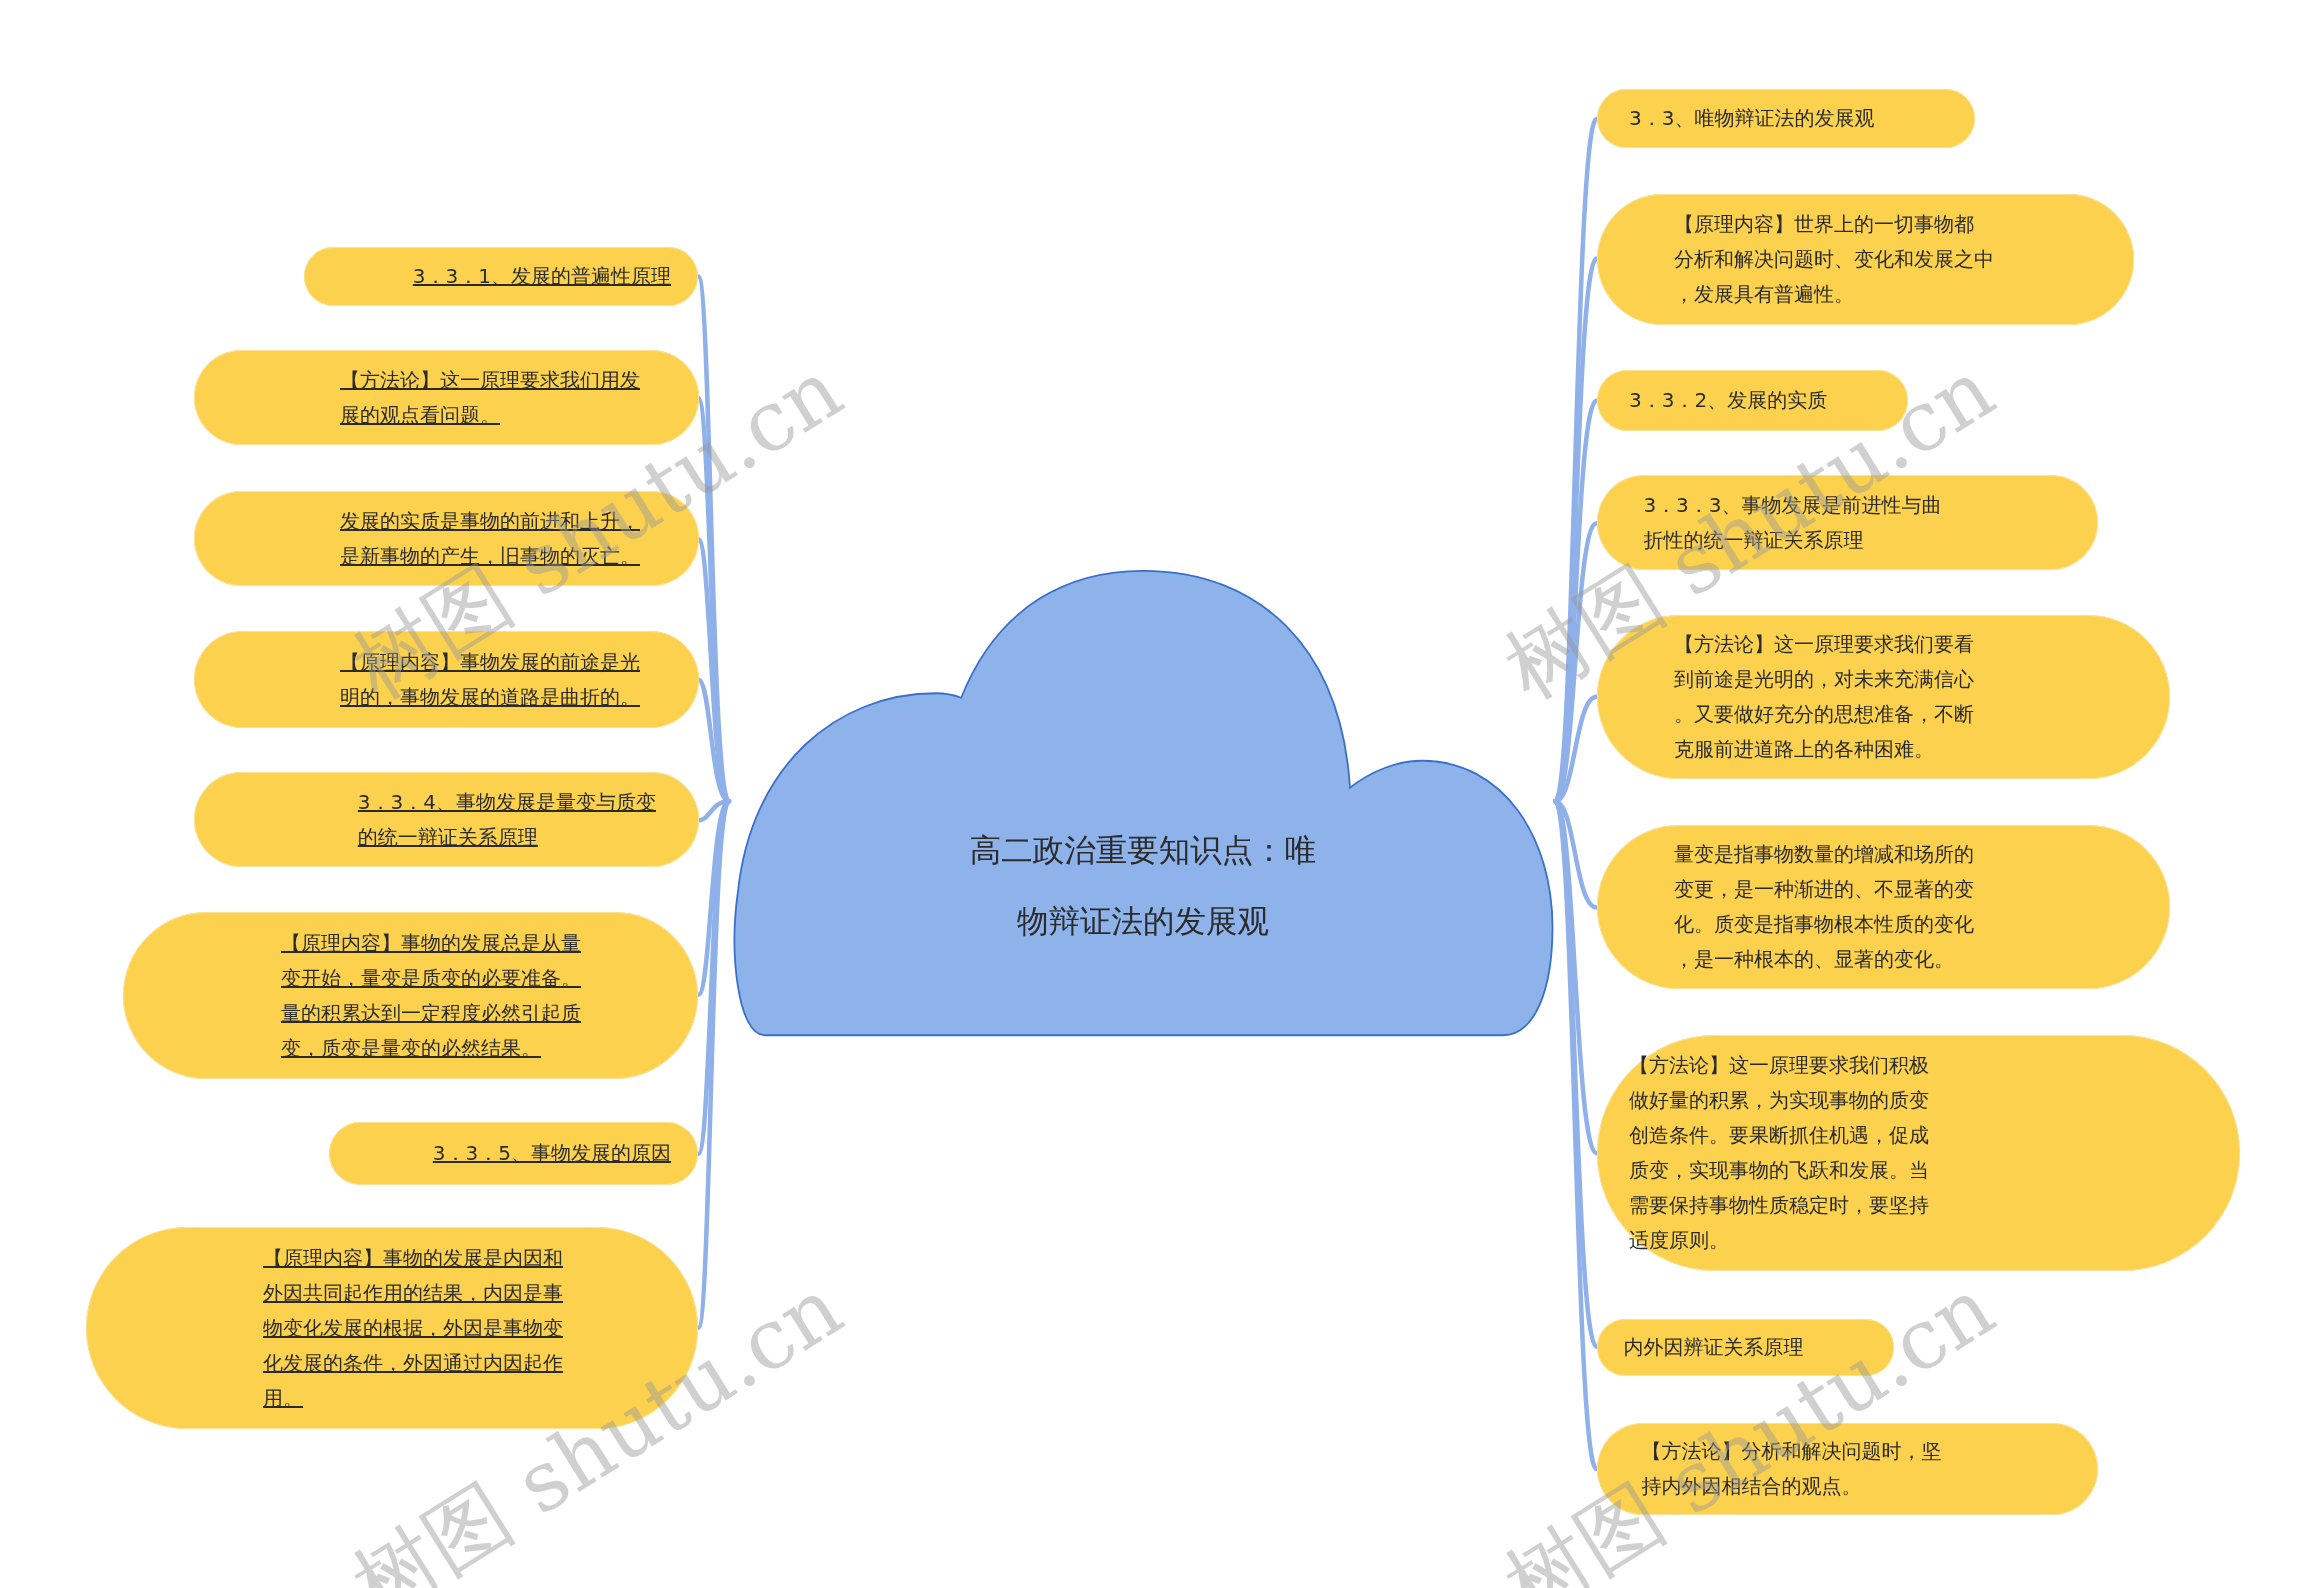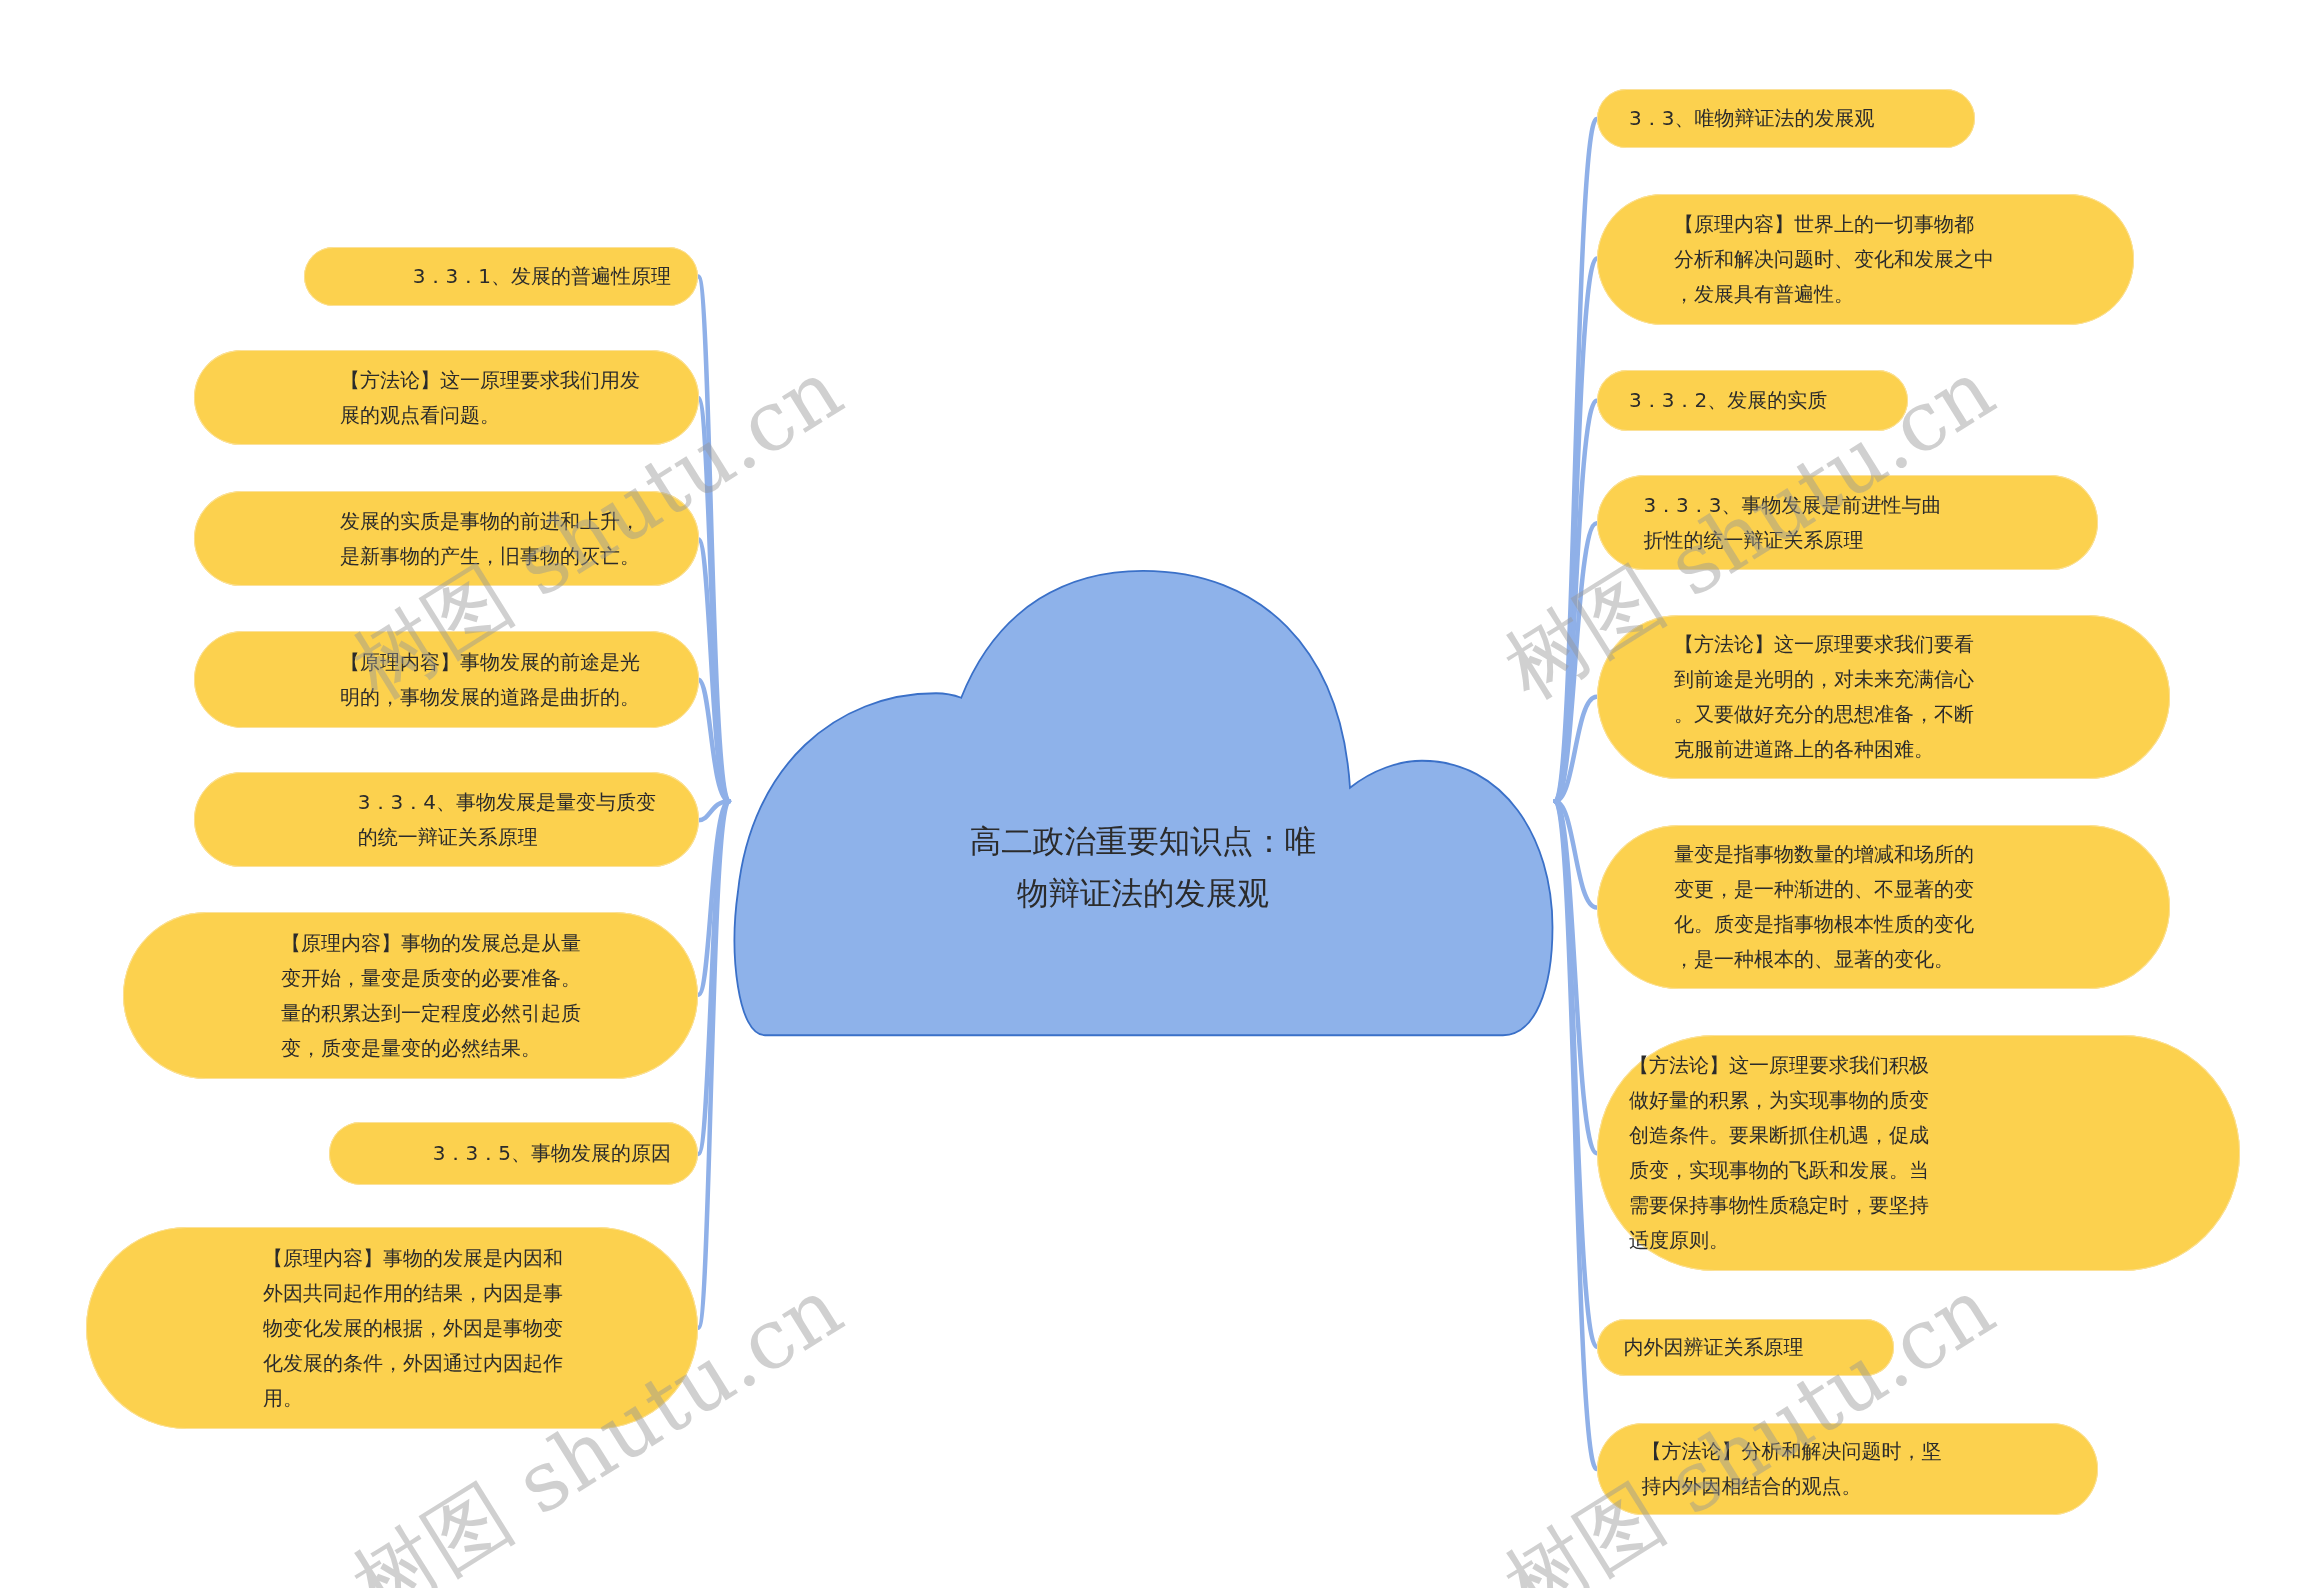--- a/index.html
+++ b/index.html
@@ -4,25 +4,25 @@
 <style>
   html, body { margin:0; padding:0; background:#ffffff; }
   body { width:2304px; height:1589px; position:relative; overflow:hidden;
          font-family: "DejaVu Sans", "Liberation Sans", sans-serif; }
   #links { position:absolute; left:0; top:0; width:2304px; height:1589px; }
   .node { position:absolute; background:#fcd14e; border-radius:54px;
           color:#2b2b2b; font-size:20px; line-height:35px;
           display:flex; align-items:center; box-sizing:border-box;
           box-shadow:0 0 0 0.9px #fbe19a inset; }
   .node span { display:block; white-space:pre-line; }
-  .node.left { justify-content:flex-end; padding-right:27px; }
+  .node.left { justify-content:flex-end; padding-right:27px;text-decoration:underline; }
   .node.right { justify-content:flex-start; padding-left:32px; }
   #cloud { position:absolute; left:729px; top:567px; width:828px; height:473px; }
   #root-label { position:absolute; left:909px; top:815px; width:468px; text-align:center;
-                font-size:31.5px; line-height:52px; color:#2b2b2b; white-space:pre-line; }
+                font-size:31.5px; line-height:71px; color:#2b2b2b; white-space:pre-line; }
   .wm { position:absolute; color:rgba(150,150,150,0.45); font-family:"DejaVu Serif", serif;
         font-size:83px; transform:rotate(-32deg); transform-origin:left top; white-space:nowrap;
         pointer-events:none; }
 </style>
 </head>
 <body>
 
 <svg id="links" viewBox="0 0 2560 1765">
   <g fill="none" stroke="#8fb0e8" stroke-width="5" stroke-linecap="round">
 

